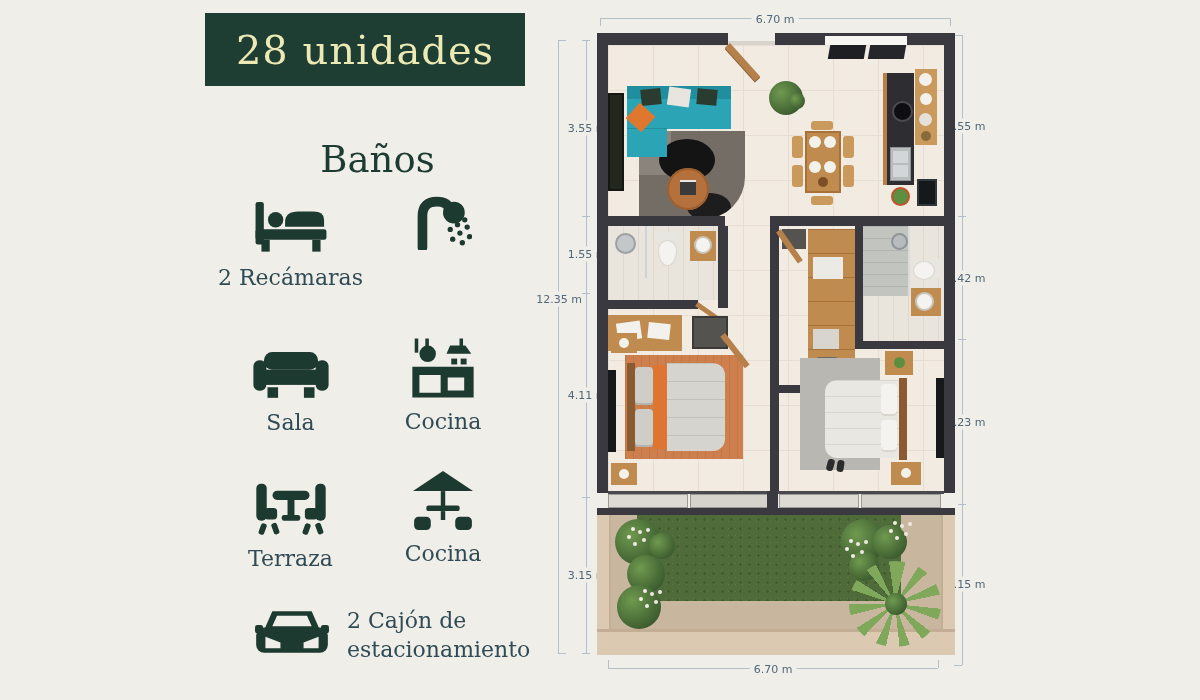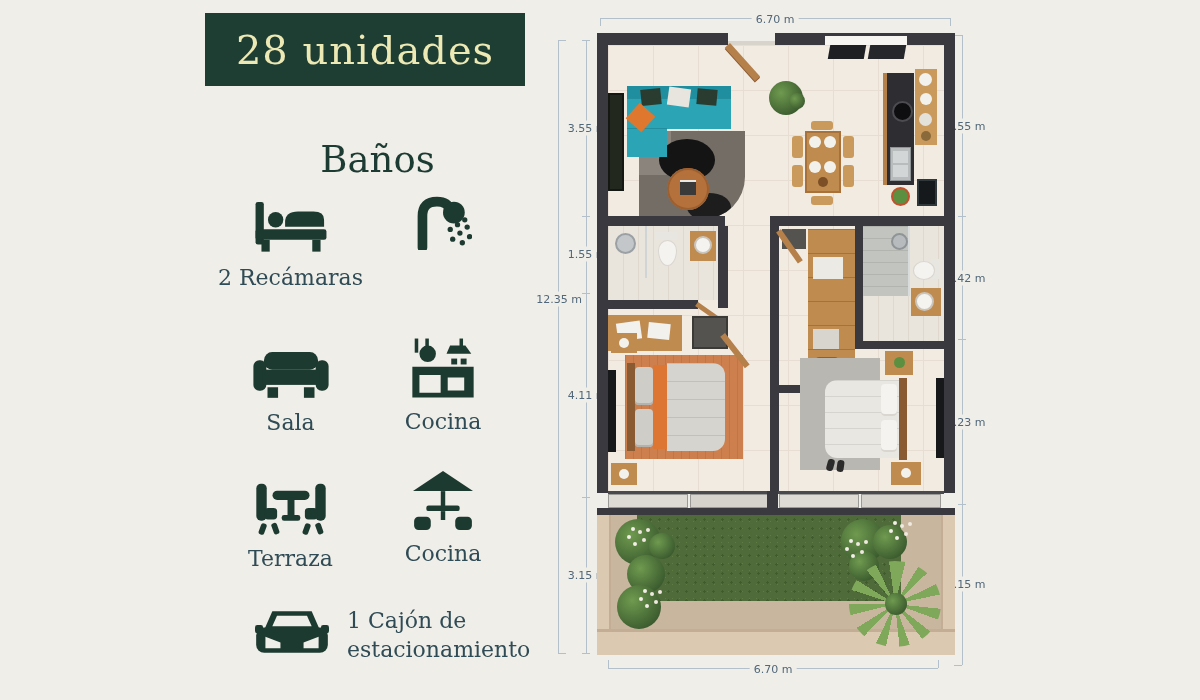--- a/index.html
+++ b/index.html
@@ -150,21 +150,21 @@
     <svg width="74" height="49" viewBox="0 0 64 42" fill="#1d3a31">
       <path d="M15 0 h34 l7 16 h-48 z"></path>
       <path d="M19 4 h26 l4 9 h-34 z" fill="#f0eee8"></path>
       <rect x="0" y="12" width="7" height="7" rx="2"></rect>
       <rect x="57" y="12" width="7" height="7" rx="2"></rect>
       <rect x="1" y="14" width="62" height="22" rx="7"></rect>
       <path d="M9 22 l13 5 v5 h-13 z" fill="#f0eee8"></path>
       <path d="M55 22 l-13 5 v5 h13 z" fill="#f0eee8"></path>
     </svg>
   </div>
-  <div class="lbl" style="width:180px;">1 Cajón de estacionamiento</div>
+  <div class="lbl" style="width:180px;">2 Cajón de estacionamiento</div>
 </div>
 
 <div>
 
   <div class="abs dline" style="left:600px;top:18px;width:350px;height:1px;"></div>
   <div class="abs dline" style="left:600px;top:18px;width:1px;height:8px;"></div>
   <div class="abs dline" style="left:950px;top:18px;width:1px;height:8px;"></div>
   <div class="abs dlabel" style="left:775px;top:19px;">6.70 m</div>
 
   <div class="abs dline" style="left:608px;top:668px;width:330px;height:1px;"></div>

